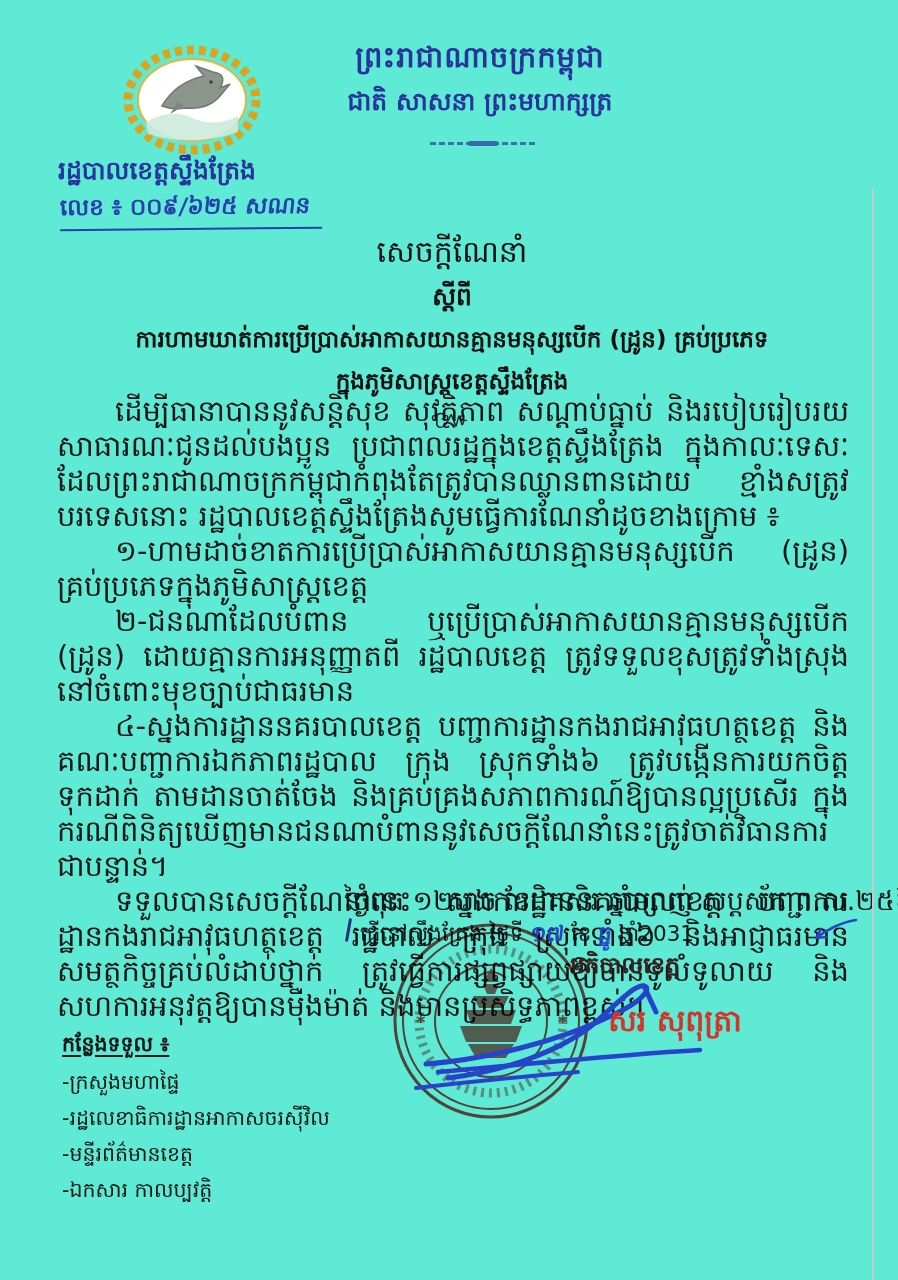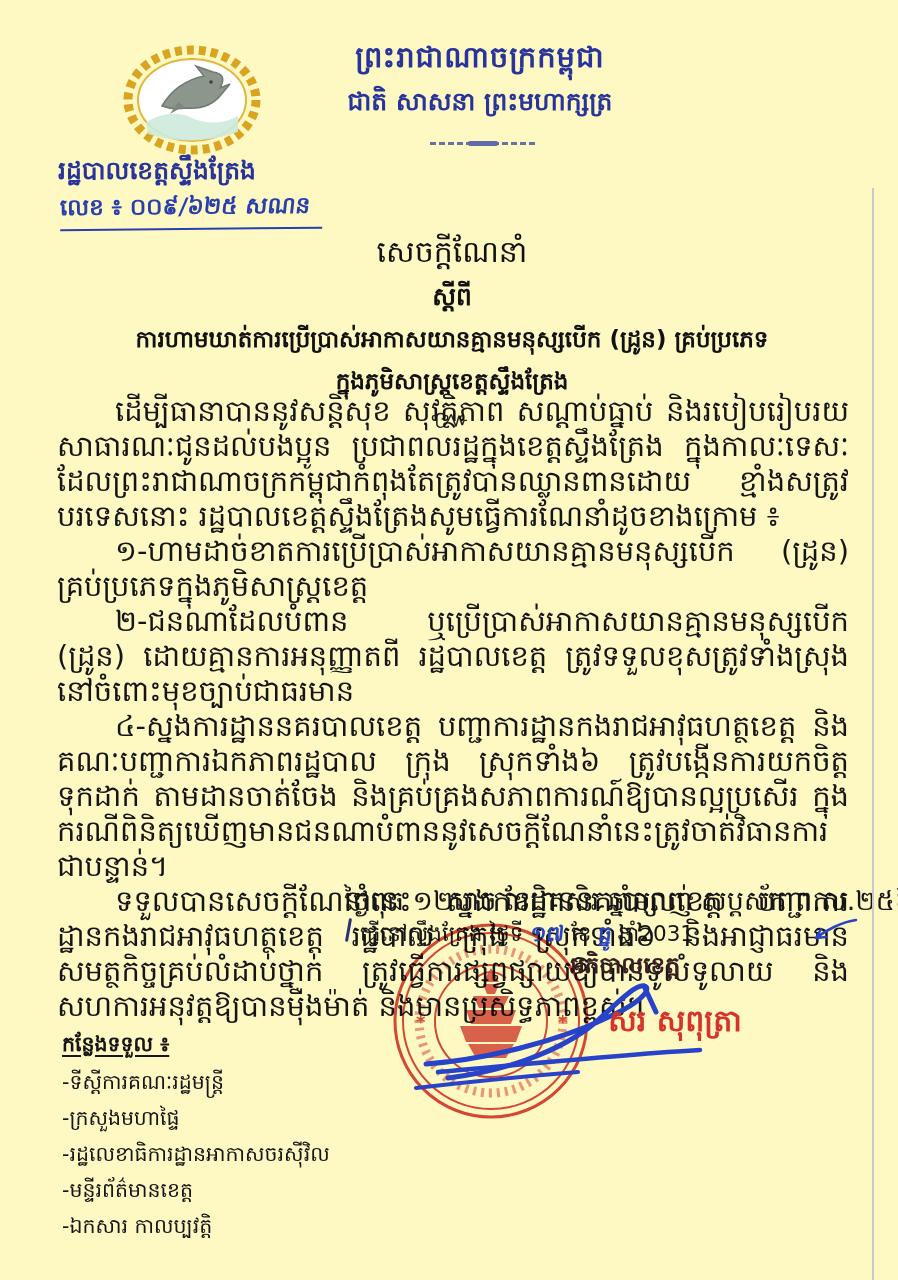--- a/index.html
+++ b/index.html
@@ -1,18 +1,18 @@
 <!DOCTYPE html>
 <html><head>
 <meta charset="utf-8">
 <style>
   html,body{margin:0;padding:0;background:#e8e8e6;}
   .page{
     position:relative;width:898px;height:1280px;margin:0 auto;
-    background:#fef9c3;overflow:hidden;
+    background:#5eead4;overflow:hidden;
     font-family:"DejaVu Sans",sans-serif;color:#151515;
   }
   .abs{position:absolute;}
   
   .kingdom{left:255px;top:34px;width:450px;text-align:center;color:#28349b;}
   .kingdom .l1{font-size:29px;font-weight:bold;letter-spacing:1px;line-height:46px;}
   .kingdom .l2{font-size:25px;font-weight:bold;line-height:44px;}
   .motto-divider{left:430px;top:142px;width:105px;height:4px;
     border-top:3px dashed #33479f;opacity:.75;}
   .motto-divider:after{content:"";position:absolute;left:38px;top:-4px;width:30px;height:5px;background:#2c3da0;border-radius:2px;}
@@ -131,21 +131,20 @@
       <path d="M30,104 C120,96 220,86 292,82" fill="none" stroke="#2743c9" stroke-width="4.5" stroke-linecap="round"></path>
       <path d="M8,120 C60,114 120,108 170,104" fill="none" stroke="#2743c9" stroke-width="4" stroke-linecap="round"></path>
     </svg>
   </div>
 
   <div class="abs signer-name">សរ សុពុត្រា</div>
 
   <div class="abs cc">
     <div class="cc-header">កន្លែងទទួល ៖</div>
     <ul>
-        <li>-ទីស្តីការគណៈរដ្ឋមន្ត្រី</li>
         <li>-ក្រសួងមហាផ្ទៃ</li>
         <li>-រដ្ឋលេខាធិការដ្ឋានអាកាសចរស៊ីវិល</li>
         <li>-មន្ទីរព័ត៌មានខេត្ត</li>
         <li>-ឯកសារ កាលប្បវត្តិ</li>
       </ul>
   </div>
 
   <div class="abs scan-edge"></div>
 </div>
 

